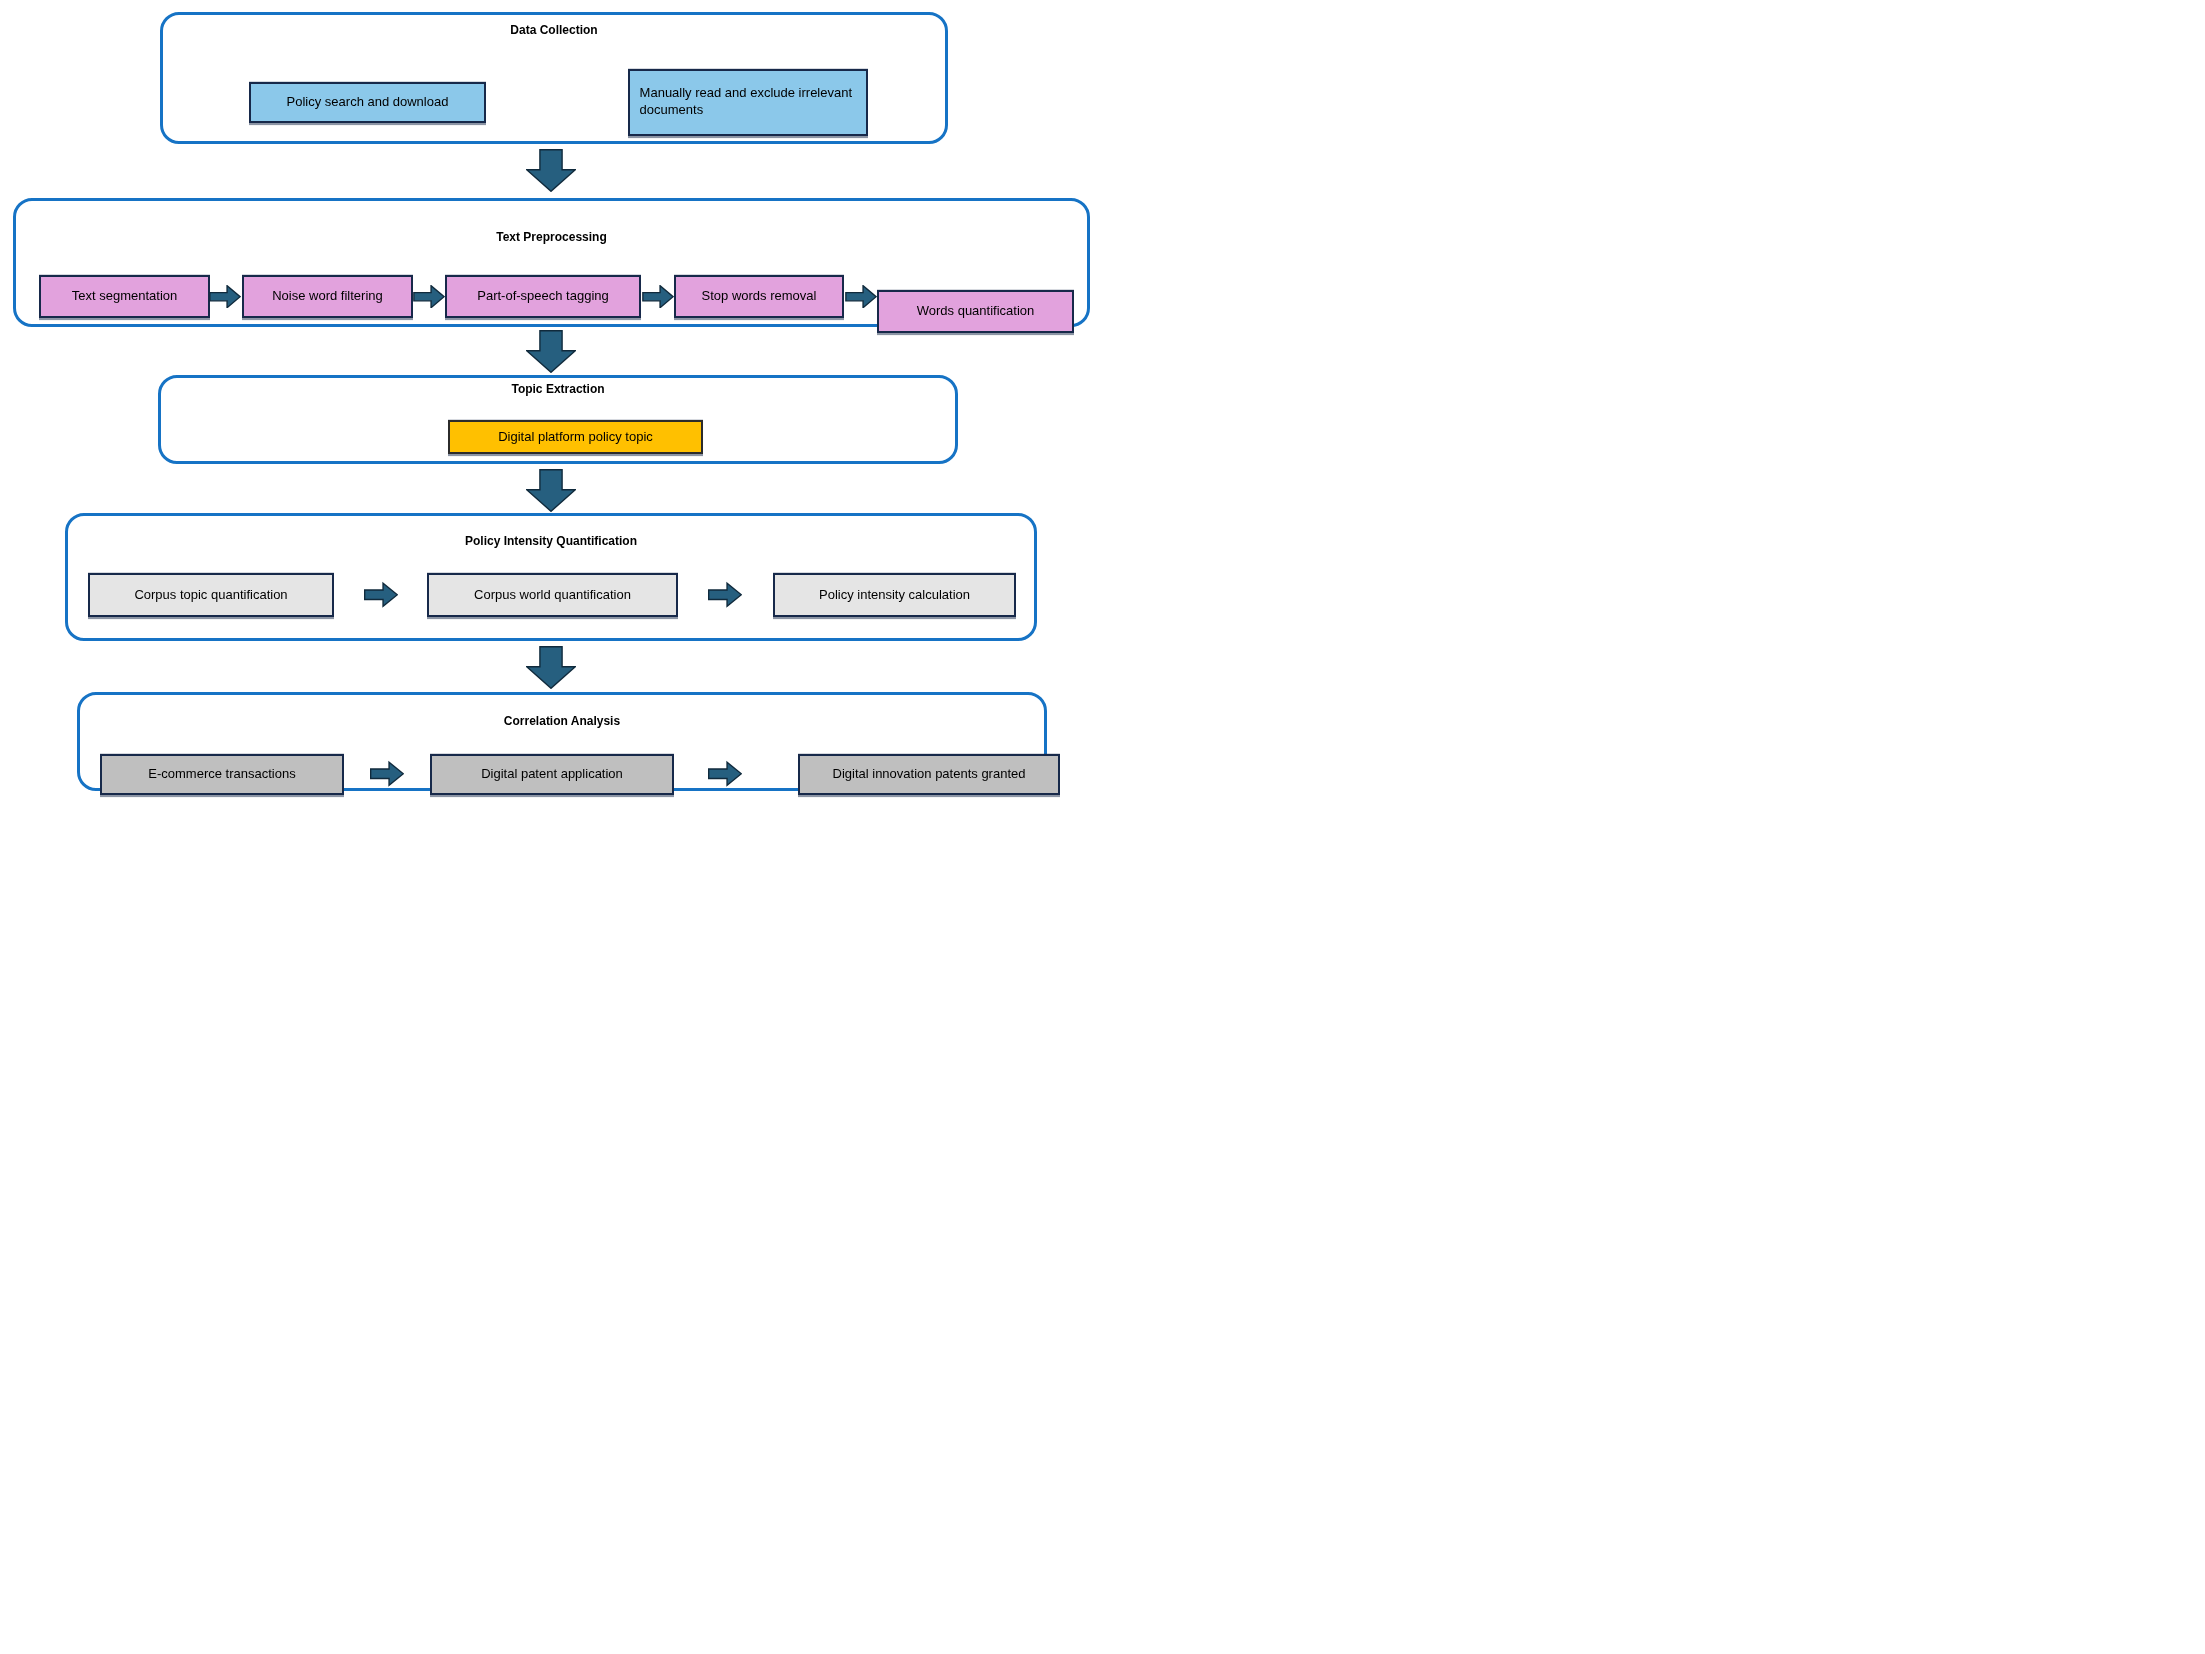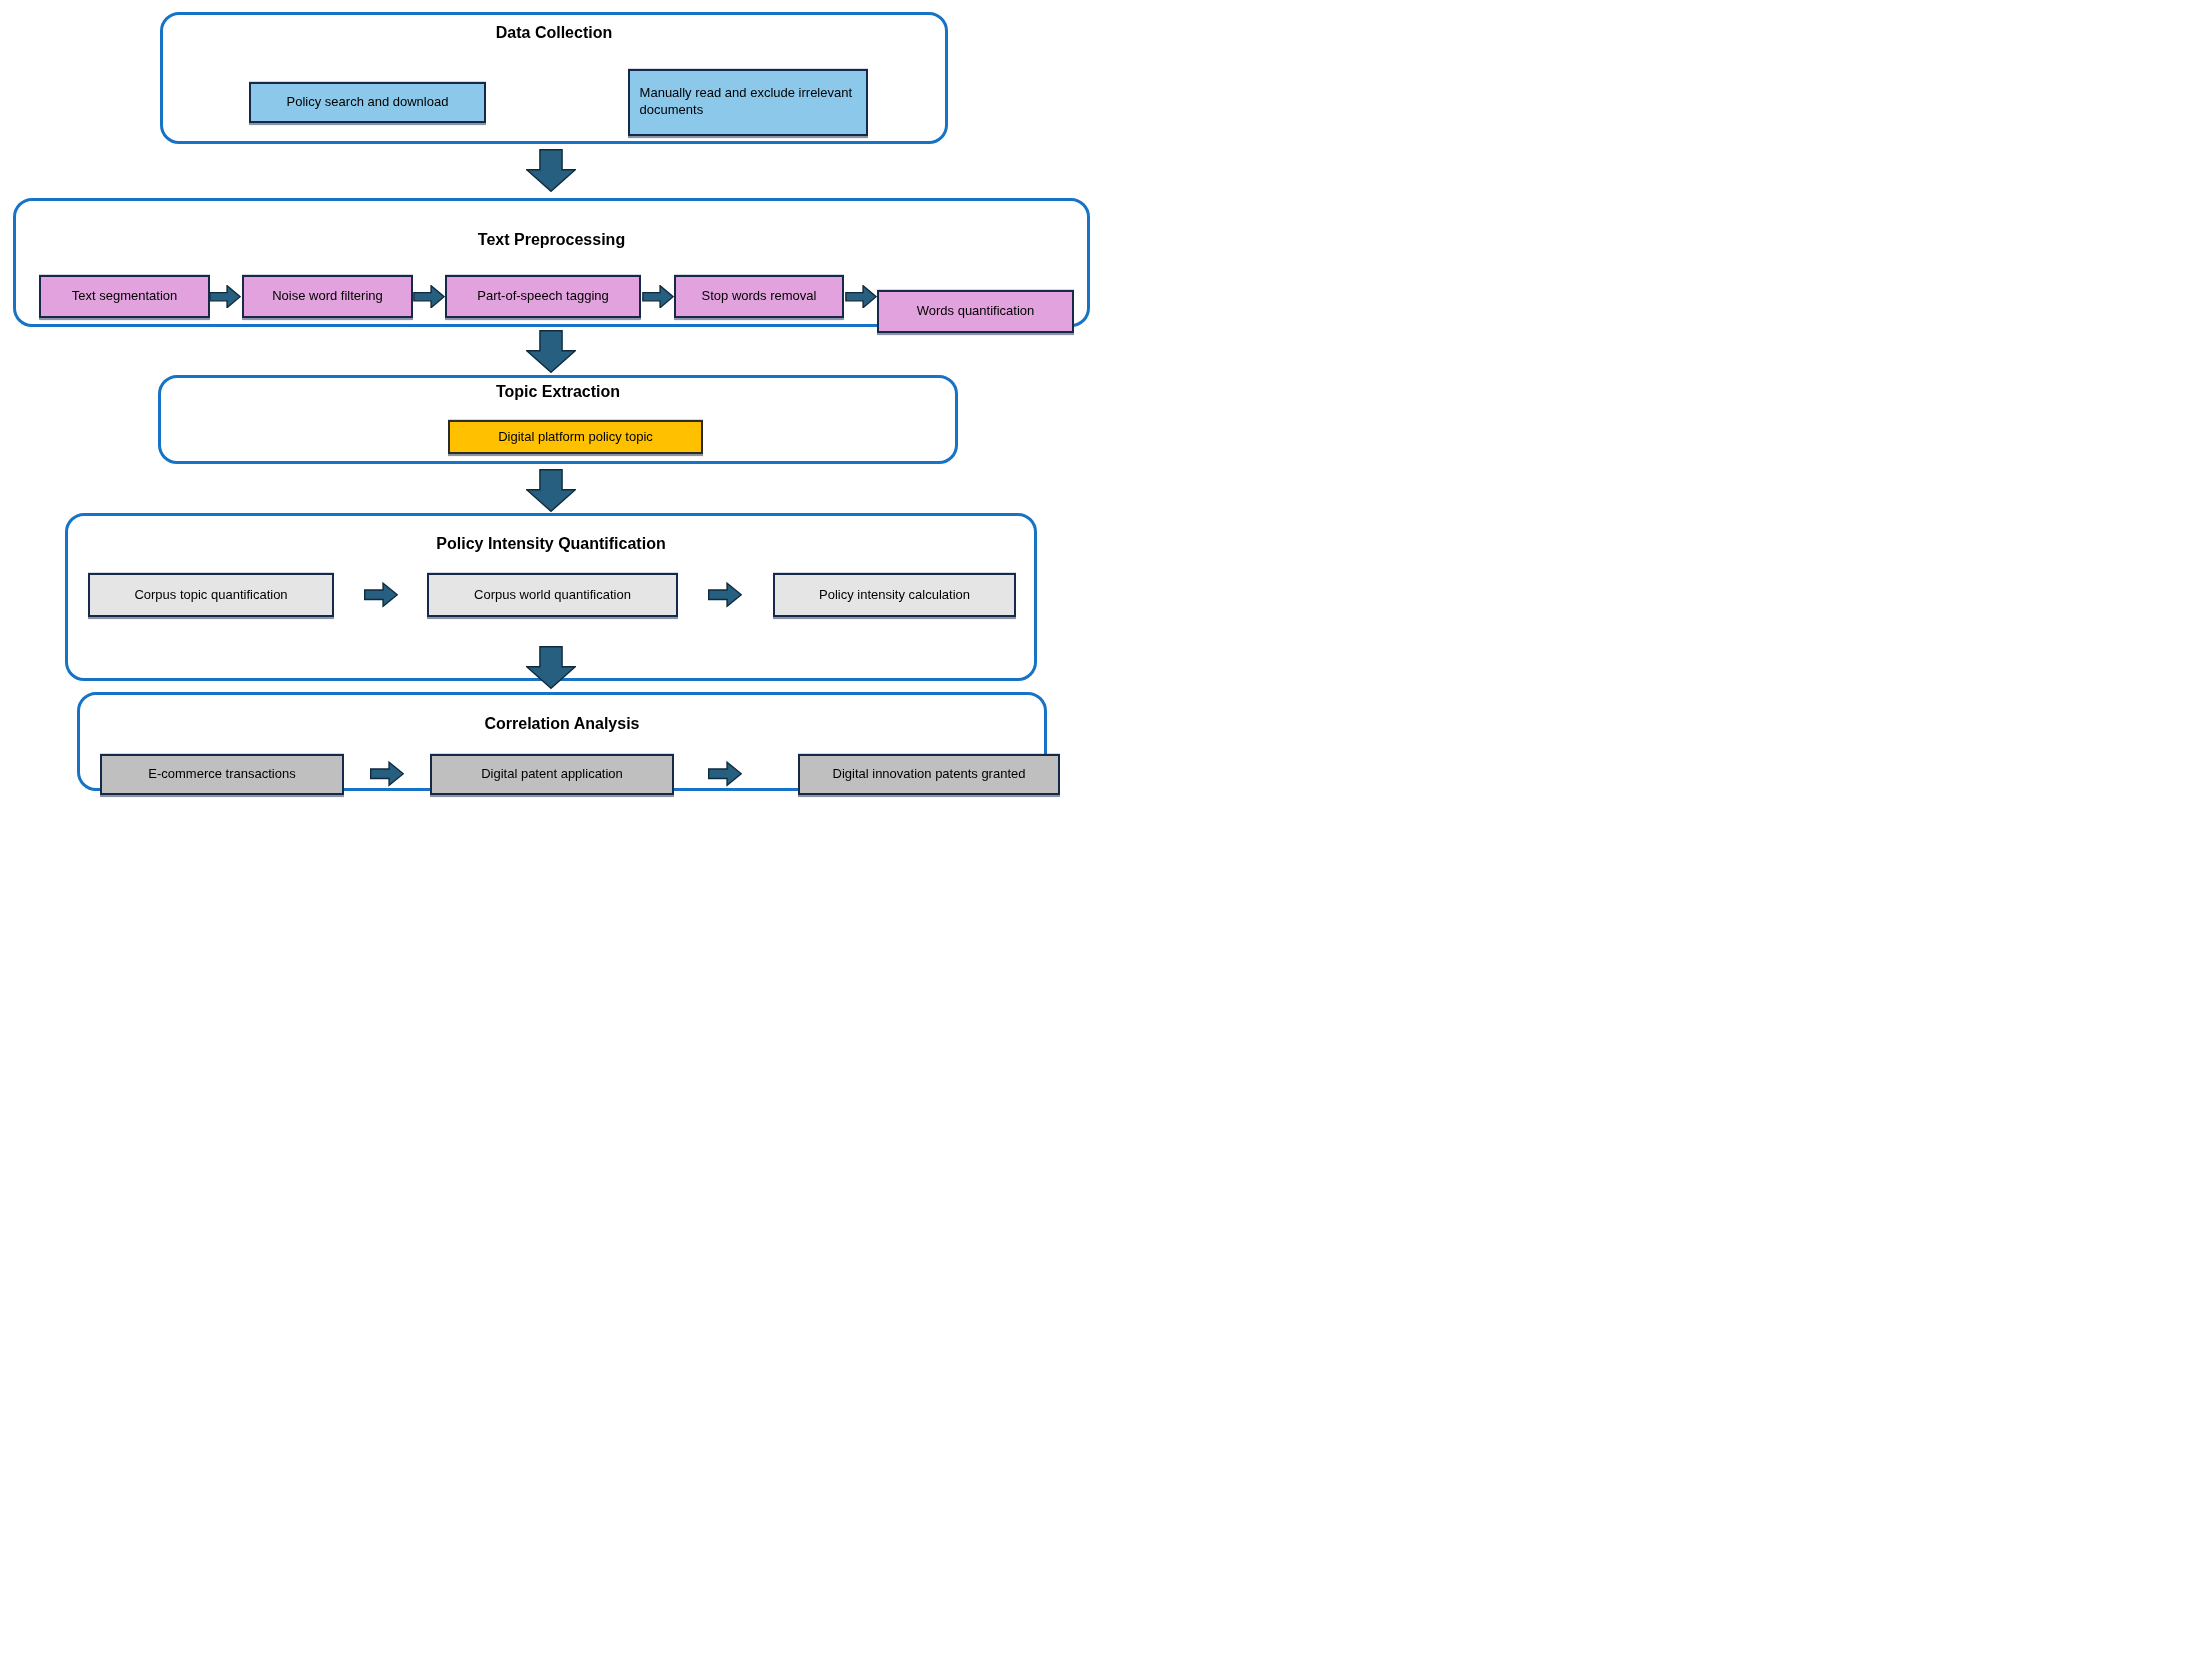--- a/index.html
+++ b/index.html
@@ -7,21 +7,21 @@
   .canvas{position:relative;width:1103px;height:827px;background:#fff;overflow:hidden;}
   .stage{
     position:absolute;
     border:3.4px solid #1673C5;
     border-radius:19px;
     background:#fff;
     box-sizing:border-box;
   }
   .stage-title{
     position:absolute;left:0;width:100%;
-    text-align:center;font-weight:bold;font-size:16px;line-height:1.2;
+    text-align:center;font-weight:bold;font-size:12px;line-height:1.2;
   }
   .node{
     position:absolute;
     display:flex;align-items:center;justify-content:center;
     text-align:center;
     font-size:13px;line-height:1.3;
     border:2.1px solid #17294A;
     box-sizing:border-box;
     box-shadow:0 2.1px 0 rgba(23,42,74,0.5), 0 -0.7px 0 rgba(23,42,74,0.25);
   }
@@ -76,21 +76,21 @@
 
   <section class="stage" style="left:158px;top:375px;width:800px;height:89px;">
     <div class="stage-title" style="top:4.1px;">Topic Extraction</div>
     <div class="node gold" style="left:287px;top:42px;width:255px;height:34px;">Digital platform policy topic</div>
   </section>
 
   <svg class="arrow" style="left:526px;top:469px;" width="50" height="43" viewBox="0 0 72 62">
     <polygon points="20,1 52,1 52,30 71,30 36,61 1,30 20,30"></polygon>
   </svg>
 
-  <section class="stage" style="left:65px;top:513px;width:972px;height:168px;">
+  <section class="stage" style="left:65px;top:513px;width:972px;height:128px;">
     <div class="stage-title" style="top:18px;">Policy Intensity Quantification</div>
     <div class="node peach" style="left:20px;top:57px;width:246px;height:44px;">Corpus topic quantification</div>
     <svg class="arrow" style="left:296px;top:65px;" width="34" height="27.5" viewBox="0 0 50 40">
       <polygon points="1,13 28,13 28,3 49,20 28,37 28,27 1,27"></polygon>
     </svg>
     <div class="node peach" style="left:359px;top:57px;width:251px;height:44px;">Corpus world quantification</div>
     <svg class="arrow" style="left:640px;top:65px;" width="34" height="27.5" viewBox="0 0 50 40">
       <polygon points="1,13 28,13 28,3 49,20 28,37 28,27 1,27"></polygon>
     </svg>
     <div class="node peach" style="left:705px;top:57px;width:243px;height:44px;">Policy intensity calculation</div>

